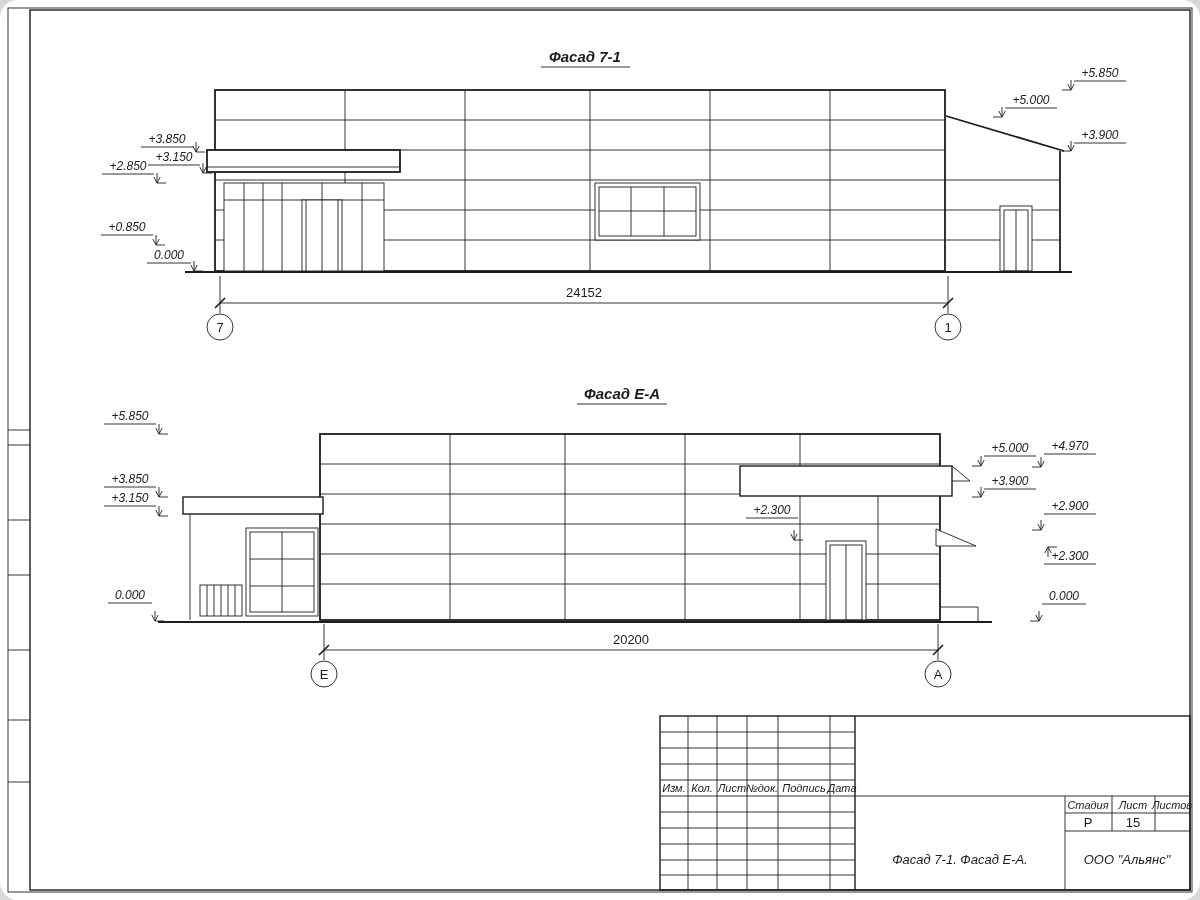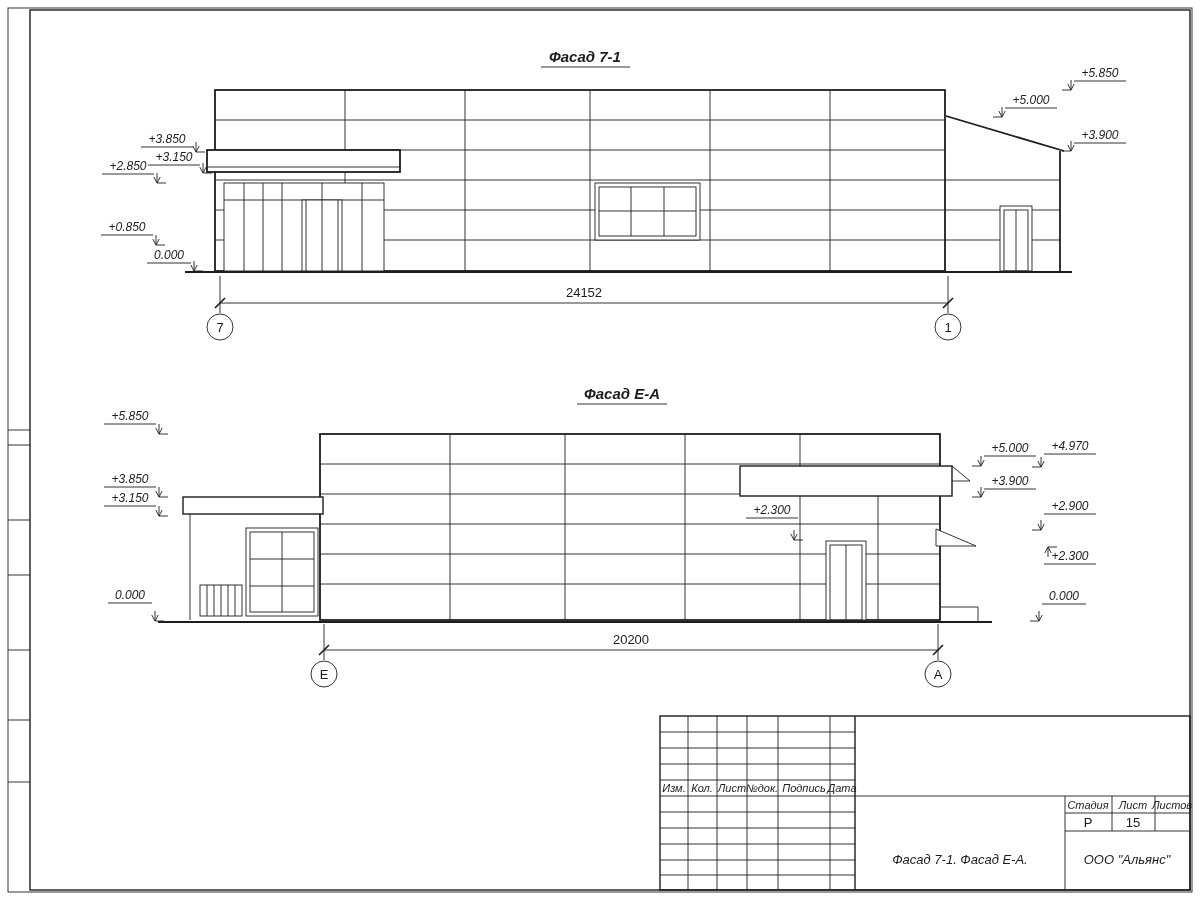--- a/index.html
+++ b/index.html
@@ -1,16 +1,16 @@
 <!DOCTYPE html>
 <html><head>
 <meta charset="utf-8">
 <style>
   html,body{margin:0;padding:0;background:#d9d9d9;}
-  .sheet{position:relative;width:1200px;height:900px;background:#ffffff;margin:0 auto;overflow:hidden;}
+  .sheet{position:relative;width:1200px;height:900px;background:#ffffff;margin:0 auto;overflow:hidden;border-radius:18px;}
   svg{position:absolute;left:0;top:0;}
   .thin{stroke:#1d1d1d;stroke-width:0.9;fill:none;}
   .med{stroke:#1d1d1d;stroke-width:1.4;fill:none;}
   .thick{stroke:#1d1d1d;stroke-width:1.8;fill:none;}
   .tick{stroke:#1d1d1d;stroke-width:1.6;fill:none;}
   .white{fill:#ffffff;}
   text{fill:#1d1d1d;font-family:"Liberation Sans",sans-serif;}
   .lvl-t{font-size:12px;font-style:italic;}
   .dim-t{font-size:13px;}
   .axis-t{font-size:13px;}

